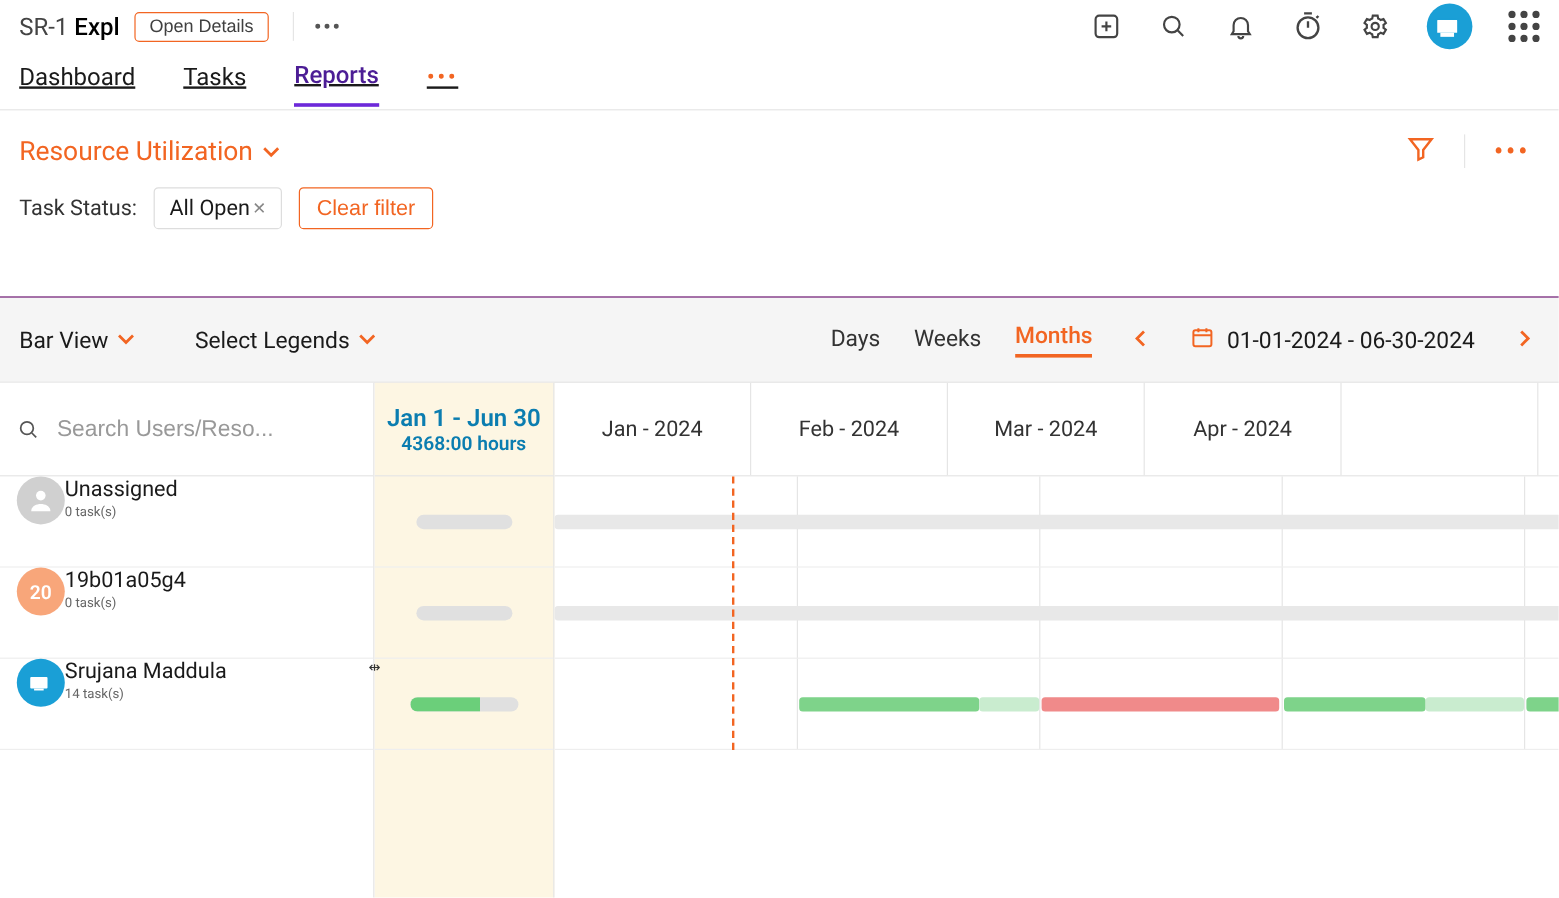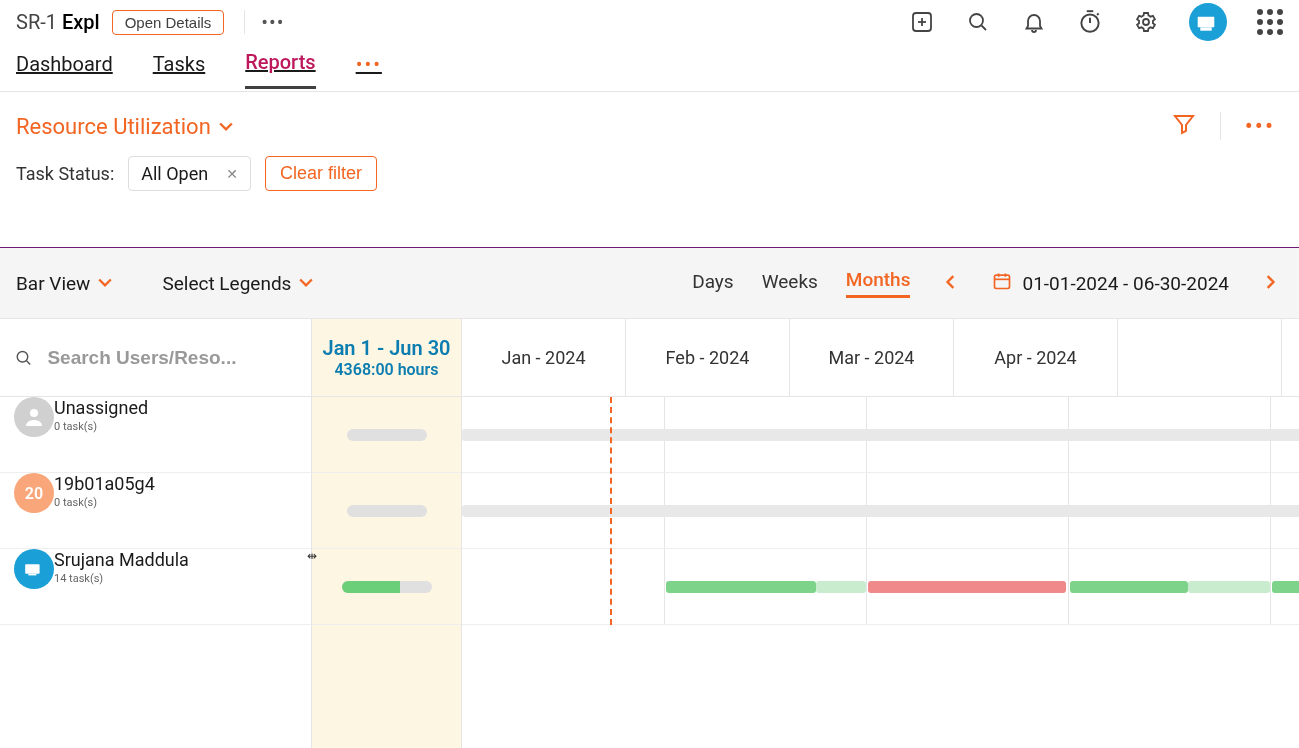--- a/index.html
+++ b/index.html
@@ -77,22 +77,22 @@
   height:52px;
   text-decoration:underline;
 }
 .nav-tab {
   font-size:20px;
   color:#1a1a1a;
   padding-bottom:12px;
   cursor:pointer;
 }
 .nav-tab.active {
-  color:#be185d;
-  border-bottom:3px solid #404040;
+  color:#4c1d95;
+  border-bottom:3px solid #6d28d9;
   font-weight:500;
 }
 .nav-overflow {
   color:#f26522;
   font-size:20px;
   padding-bottom:12px;
   letter-spacing:2px;
 }
 
 
@@ -128,21 +128,21 @@
   padding:0 16px 20px 16px;
 }
 .filter-label { color:#333; font-size:18px;}
 .chip {
   border:1px solid #ddd;
   border-radius:4px;
   padding:6px 12px;
   font-size:18px;
   display:flex;
   align-items:center;
-  gap:18px;
+  gap:2px;
   cursor:pointer;
 }
 .chip .x { color:#888; font-size:14px;}
 .clear-filter {
   border:1px solid #f26522;
   color:#f26522;
   background:#fff;
   border-radius:4px;
   padding:6px 14px;
   font-size:18px;
@@ -219,21 +219,20 @@
   gap:14px;
   padding:0 14px;
   border-bottom:1px solid #e5e5e5;
 }
 .search-row input {
   border:none;
   outline:none;
   font-size:19px;
   width:100%;
   color:#000000;
-  font-weight:bold;
 }
 .search-row input::placeholder { color:#999;}
 
 .summary-header {
   height:78px;
   display:flex;
   flex-direction:column;
   align-items:center;
   justify-content:center;
   border-bottom:1px solid #e5e5e5;

